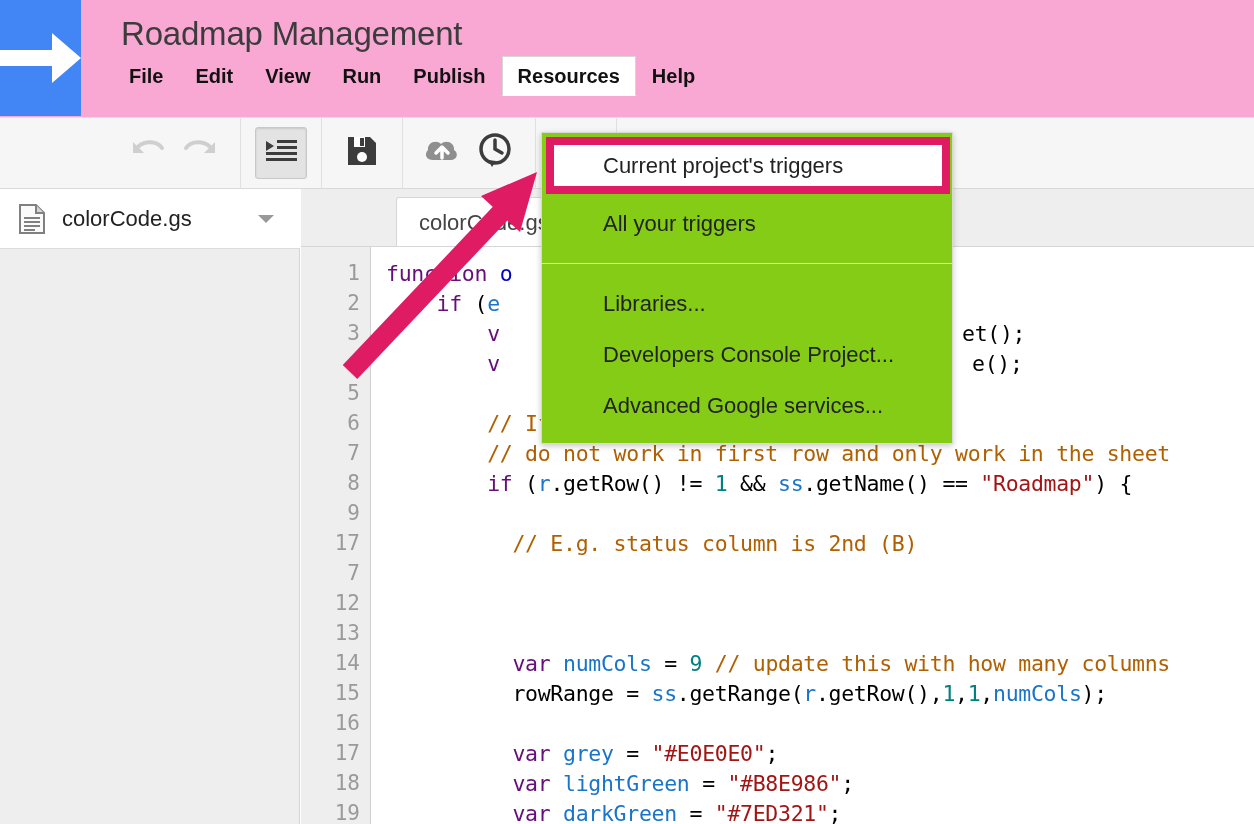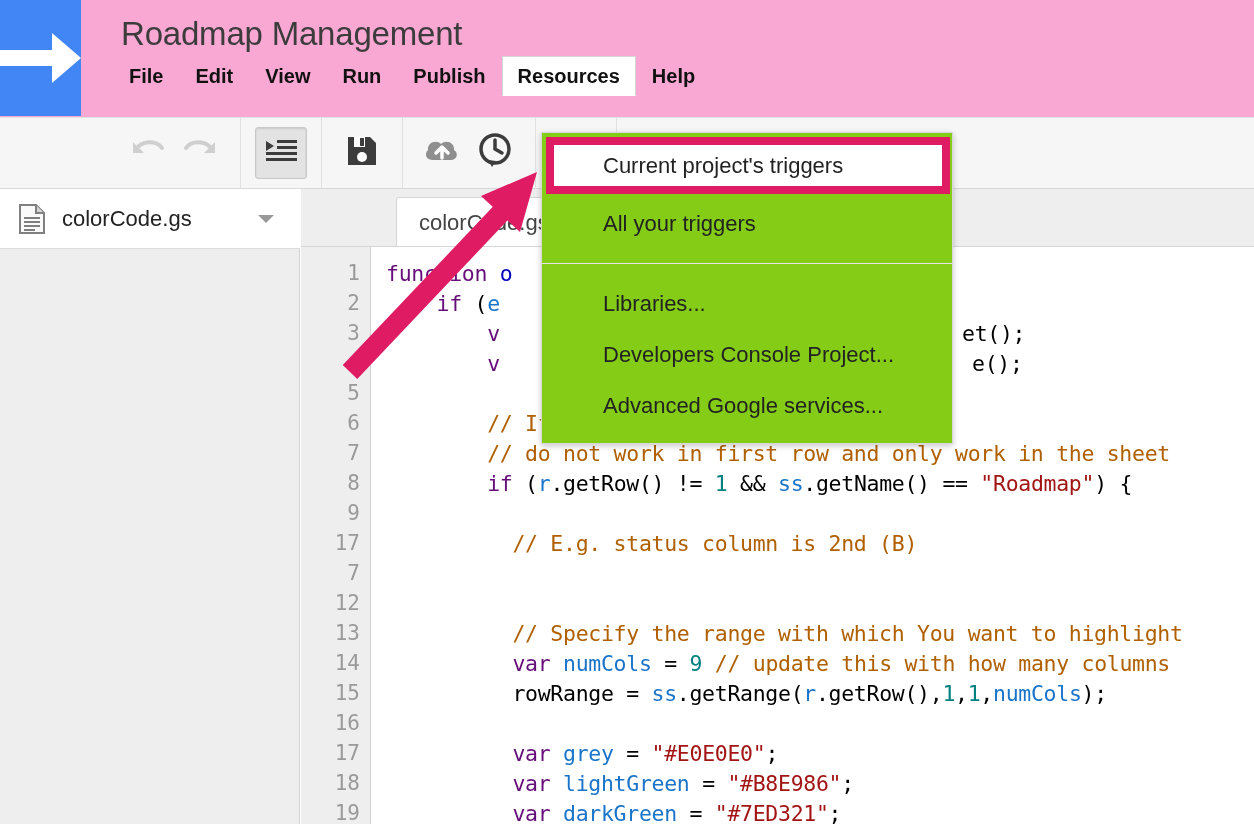--- a/index.html
+++ b/index.html
@@ -348,21 +348,20 @@
         <div class="cl" style="top:14px;left:14px"><span class="kw">function</span> <span class="id">o</span></div>
         <div class="cl" style="top:44px;left:14px">    <span class="kw">if</span> (<span class="var2">e</span></div>
         <div class="cl" style="top:74px;left:14px">        <span class="kw">v</span></div>
         <div class="cl" style="top:104px;left:14px">        <span class="kw">v</span></div>
         <div class="cl" style="top:74px;left:590px">et();</div>
         <div class="cl" style="top:104px;left:600px">e();</div>
         <div class="cl" style="top:164px;left:14px"><span class="cm">        // If you want to be specific</span></div>
         <div class="cl" style="top:194px;left:14px"><span class="cm">        // do not work in first row and only work in the sheet</span></div>
         <div class="cl" style="top:224px;left:14px">        <span class="kw">if</span> (<span class="var2">r</span>.getRow() != <span class="num">1</span> &amp;&amp; <span class="var2">ss</span>.getName() == <span class="str">"Roadmap"</span>) { </div>
         <div class="cl" style="top:284px;left:14px"><span class="cm">          // E.g. status column is 2nd (B)</span></div>
-        <div class="cl" style="top:374px;left:14px"><span class="cm">          // Specify the range with which You want to highlight</span></div>
         <div class="cl" style="top:404px;left:14px">          <span class="kw">var</span> <span class="var2">numCols</span> = <span class="num">9</span> <span class="cm">// update this with how many columns</span></div>
         <div class="cl" style="top:434px;left:14px">          rowRange = <span class="var2">ss</span>.getRange(<span class="var2">r</span>.getRow(),<span class="num">1</span>,<span class="num">1</span>,<span class="var2">numCols</span>);</div>
         <div class="cl" style="top:494px;left:14px">          <span class="kw">var</span> <span class="var2">grey</span> = <span class="str">"#E0E0E0"</span>;</div>
         <div class="cl" style="top:524px;left:14px">          <span class="kw">var</span> <span class="var2">lightGreen</span> = <span class="str">"#B8E986"</span>;</div>
         <div class="cl" style="top:554px;left:14px">          <span class="kw">var</span> <span class="var2">darkGreen</span> = <span class="str">"#7ED321"</span>;</div>
       </div>
     </div>
   </div>
 
   <div id="dropdown">

